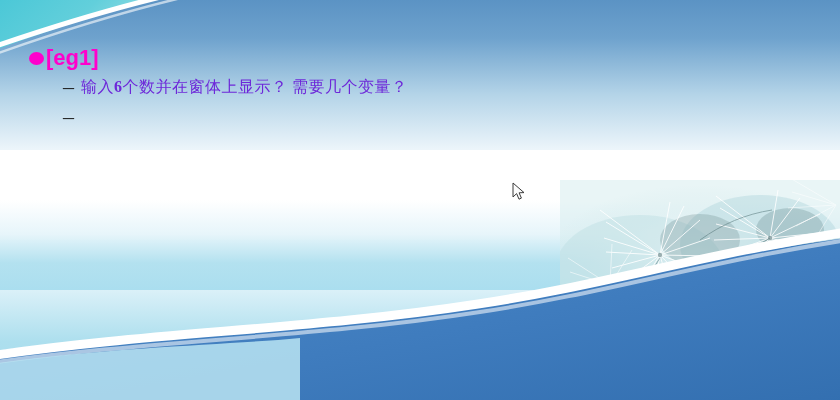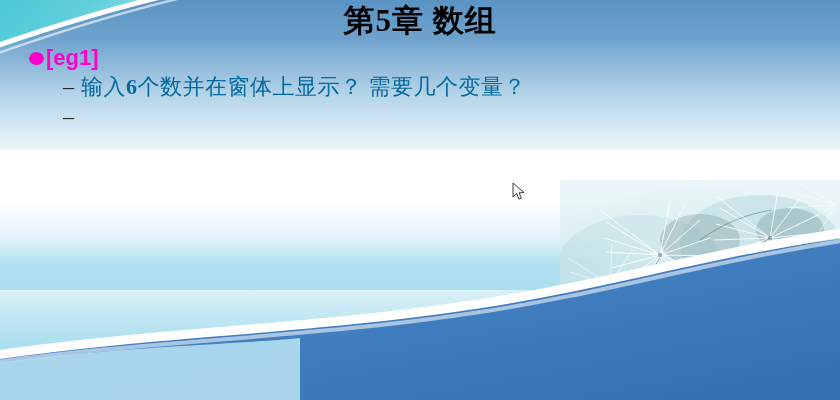--- a/index.html
+++ b/index.html
@@ -79,23 +79,23 @@
   .sub-dash {
     font-family: "Liberation Serif", "DejaVu Serif", serif;
     font-size: 22px;
     line-height: 26px;
     color: #1a1a1a;
     margin-right: 7px;
     flex: 0 0 auto;
   }
   .sub-text {
     font-family: "Liberation Serif", "DejaVu Serif", serif;
-    font-size: 22px;
+    font-size: 16px;
     line-height: 26px;
-    color: #0369a1;
+    color: #6d28d9;
     letter-spacing: 0.5px;
   }
   .sub-text b { font-weight: bold; }
   
   .cursor {
     position: absolute;
     left: 512px;
     top: 182px;
     width: 14px;
     height: 20px;
@@ -232,21 +232,20 @@
       <path d="M -10 363 C 150 340 312 338 480 312 C 612 292 702 262 860 238" fill="none" stroke="#ffffff" stroke-width="4" opacity="0.55" stroke-linecap="round"></path>
 
       <path d="M -10 400 L -10 364 C 120 346 230 345 300 338 L 300 400 Z" fill="#bae4f2" opacity="0.85"></path>
 
       <path d="M -10 -10 L 178 -10 C 120 8 48 30 -10 52 Z" fill="url(#tealGrad)"></path>
       <path d="M -10 48 C 60 24 140 0 210 -14" fill="none" stroke="#ffffff" stroke-width="5" stroke-linecap="round"></path>
       <path d="M -10 56 C 60 31 146 5 216 -10" fill="none" stroke="#ffffff" stroke-width="2.5" opacity="0.6" stroke-linecap="round"></path>
     </g>
   </svg>
 
-  <div class="title">第5章 数组</div>
 
   <div class="body-block">
 
     <div class="eg-row">
       <span class="eg-dot"></span>
       <span class="eg-label">[eg1]</span>
     </div>
 
     <div class="sub-row">
       <span class="sub-dash">–</span>

